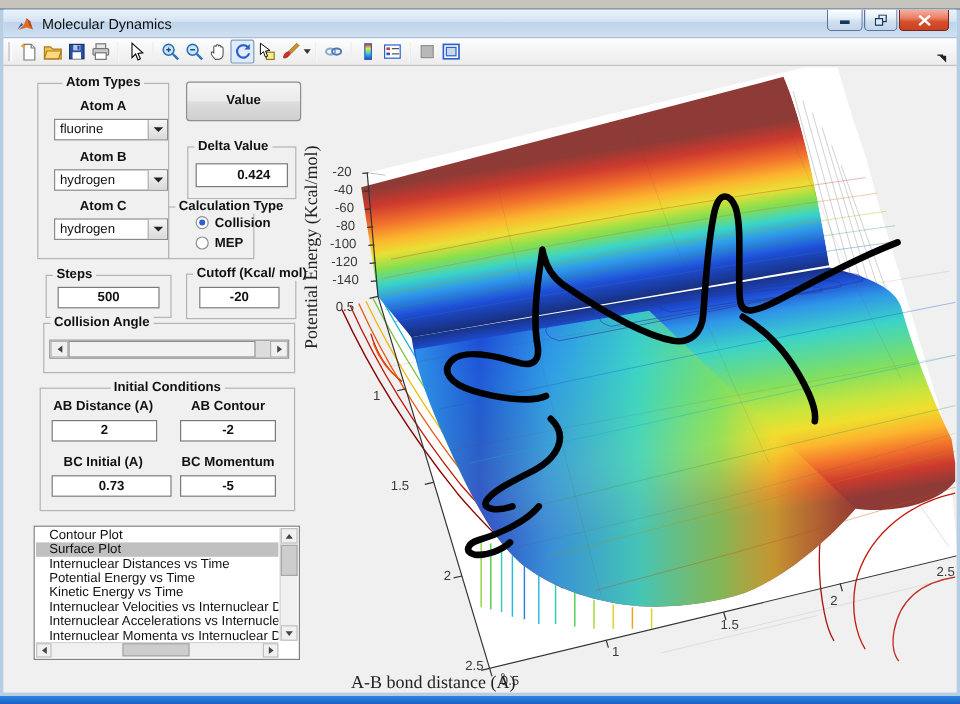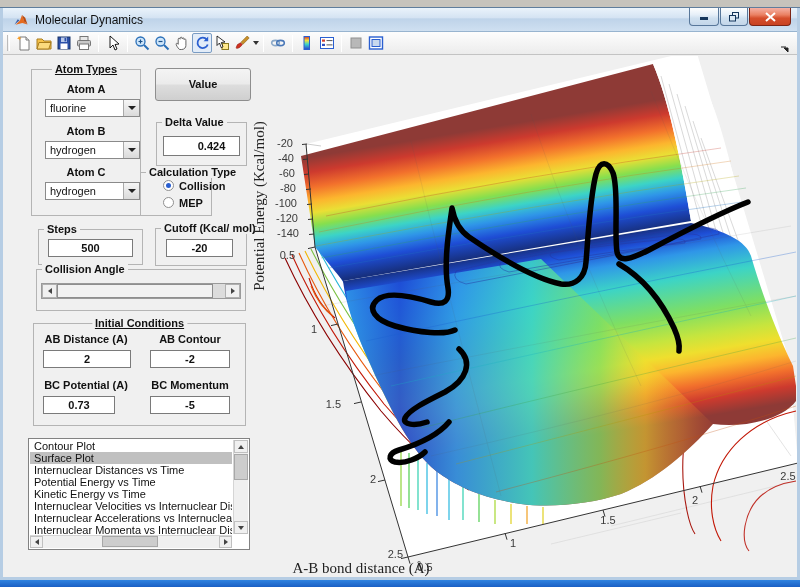--- a/index.html
+++ b/index.html
@@ -43,21 +43,21 @@
   .tb-sep { width:1px; height:17px; background:#c8c8c8; border-right:1px solid #fff; margin:0 4px; }
   .tb-caret { width:0; height:0; border-left:3px solid transparent; border-right:3px solid transparent; border-top:4px solid #333; margin-left:1px; }
   .tb-overflow { position:absolute; right:8px; top:7px; width:8px; height:8px; }
 
   
   .client { position:absolute; left:0; top:48px; width:794px; height:521px; background:#f0f0f0; }
 
   
   .grp { position:absolute; border:1px solid #b4b4b4; }
   .grp-title { position:absolute; top:-7px; background:#f0f0f0; padding:0 3px; font-size:11px; font-weight:bold; color:#111; white-space:nowrap; }
-  .gt-center { left:50%; transform:translateX(-50%);text-decoration:underline; }
+  .gt-center { left:50%; transform:translateX(-50%); }
   .gt-left { left:5px; }
 
   .lbl { position:absolute; font-size:11px; font-weight:bold; color:#111; text-align:center; }
   .field { position:absolute; background:#fff; border:1px solid #7a7a7a; font-size:11px; font-weight:bold;
     text-align:center; color:#111; font-family:"Liberation Sans",sans-serif; padding:0; }
   .combo { position:absolute; background:#fff; border:1px solid #8a8a8a; font-size:11px; color:#111; }
   .combo-text { position:absolute; left:4px; top:2px; }
   .combo-btn { position:absolute; right:0; top:0; width:16px; height:100%;
     background:linear-gradient(#f6f6f6,#dadada); border-left:1px solid #aaa;
     display:flex; align-items:center; justify-content:center; }
@@ -73,21 +73,21 @@
 
   
   .slider { position:absolute; border:1px solid #9a9a9a; background:#dcdcdc; }
   .sl-btn { position:absolute; top:0; width:15px; height:100%; background:#f0f0f0; border:1px solid #b0b0b0;
     display:flex; align-items:center; justify-content:center; font-size:7px; color:#333; }
   .sl-thumb { position:absolute; top:0; height:100%; background:#f2f2f2; border:1px solid #8e8e8e; }
 
   
   .listbox { position:absolute; background:#fff; border:1px solid #828282; overflow:hidden; }
   .lb-item { position:absolute; left:1px; right:17px; height:12px; font-size:11px; line-height:12px;
-    padding-left:4px; white-space:nowrap; overflow:hidden; color:#111; }
+    padding-left:11px; white-space:nowrap; overflow:hidden; color:#111; }
   .lb-item.sel { background:#c0c0c0; }
   .vscroll { position:absolute; right:1px; top:1px; bottom:15px; width:15px; background:#f0f0f0; border-left:1px solid #d5d5d5; }
   .hscroll { position:absolute; left:1px; right:17px; bottom:1px; height:13px; background:#f0f0f0; border-top:1px solid #d5d5d5; }
   .sb-btn { position:absolute; background:#f0f0f0; border:1px solid #c0c0c0; display:flex; align-items:center; justify-content:center; }
   .sb-thumb { position:absolute; background:#cdcdcd; border:1px solid #a8a8a8; }
   .tri { width:0; height:0; }
   .tri.up { border-left:3px solid transparent; border-right:3px solid transparent; border-bottom:4px solid #444; }
   .tri.down { border-left:3px solid transparent; border-right:3px solid transparent; border-top:4px solid #444; }
   .tri.left { border-top:3px solid transparent; border-bottom:3px solid transparent; border-right:4px solid #444; }
   .tri.right { border-top:3px solid transparent; border-bottom:3px solid transparent; border-left:4px solid #444; }
@@ -319,23 +319,23 @@
           </div>
       </div>
 
       <div class="grp" style="left:30px; top:267px; width:213px; height:103px;">
         <span class="grp-title gt-center">Initial Conditions</span>
       </div>
       <div class="lbl" style="left:34px; top:277px; width:98px;">AB Distance (A)</div>
       <div class="lbl" style="left:141px; top:277px; width:92px;">AB Contour</div>
       <div class="field" style="left:40px; top:294px; width:88px; height:18px; line-height:16px;">2</div>
       <div class="field" style="left:147px; top:294px; width:80px; height:18px; line-height:16px;">-2</div>
-      <div class="lbl" style="left:34px; top:323px; width:98px;">BC Potential (A)</div>
+      <div class="lbl" style="left:34px; top:323px; width:98px;">BC Initial (A)</div>
       <div class="lbl" style="left:141px; top:323px; width:92px;">BC Momentum</div>
-      <div class="field" style="left:40px; top:340px; width:72px; height:18px; line-height:16px;">0.73</div>
+      <div class="field" style="left:40px; top:340px; width:100px; height:18px; line-height:16px;">0.73</div>
       <div class="field" style="left:147px; top:340px; width:80px; height:18px; line-height:16px;">-5</div>
 
       <div class="listbox" style="left:25px; top:382px; width:222px; height:112px;">
         <div class="lb-item" style="top:1px;">Contour Plot</div>
         <div class="lb-item sel" style="top:13px;">Surface Plot</div>
         <div class="lb-item" style="top:25px;">Internuclear Distances vs Time</div>
         <div class="lb-item" style="top:37px;">Potential Energy vs Time</div>
         <div class="lb-item" style="top:49px;">Kinetic Energy vs Time</div>
         <div class="lb-item" style="top:61px;">Internuclear Velocities vs Internuclear Distance</div>
         <div class="lb-item" style="top:73px;">Internuclear Accelerations vs Internuclear Dista</div>

